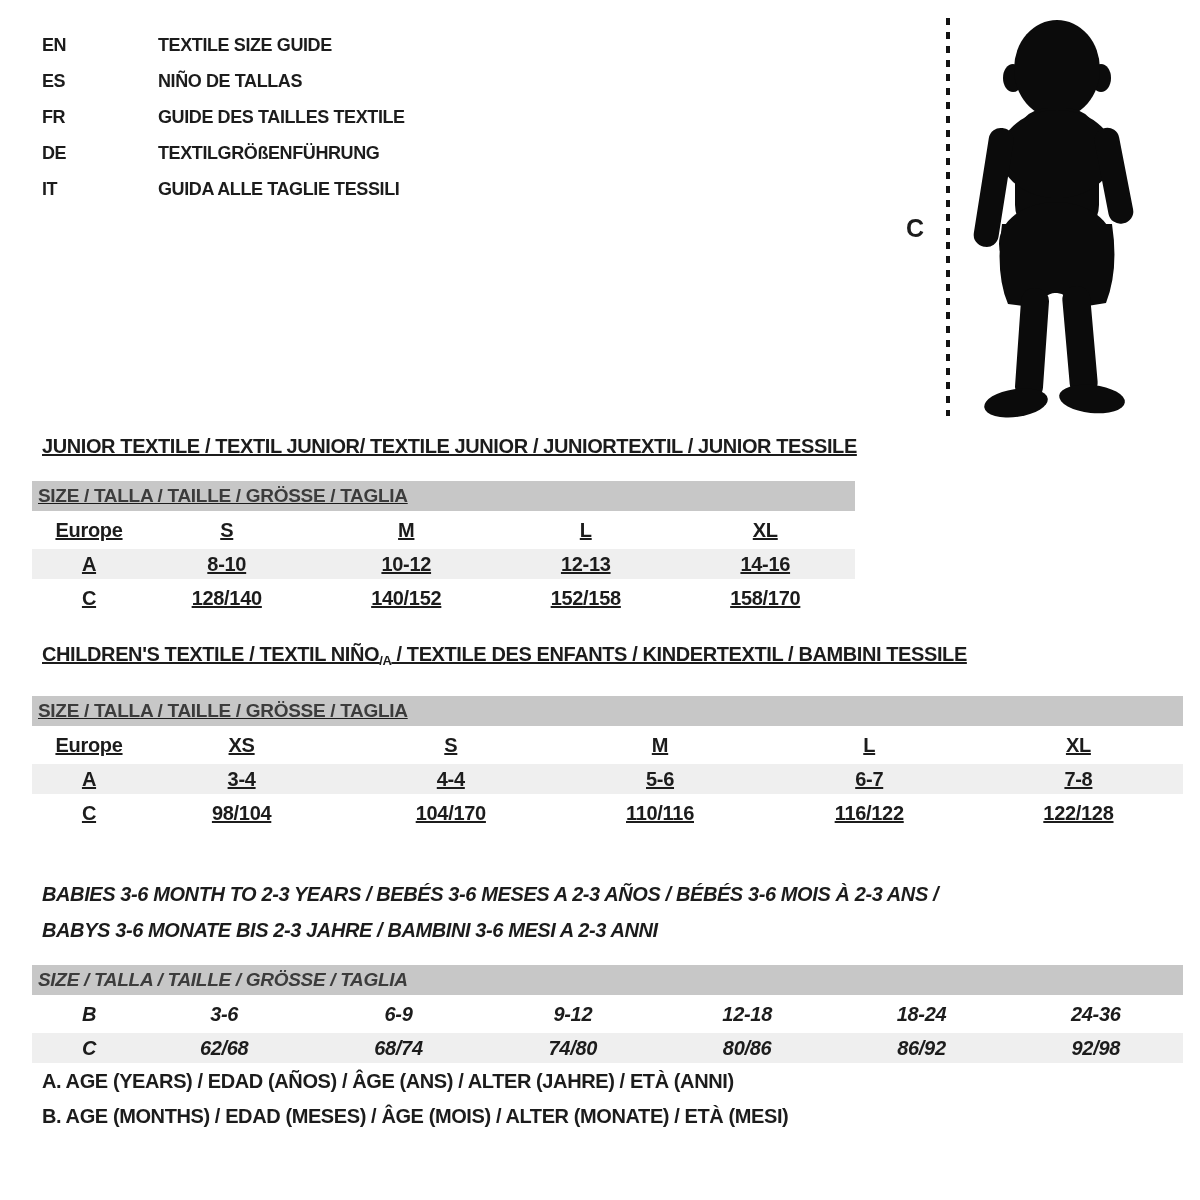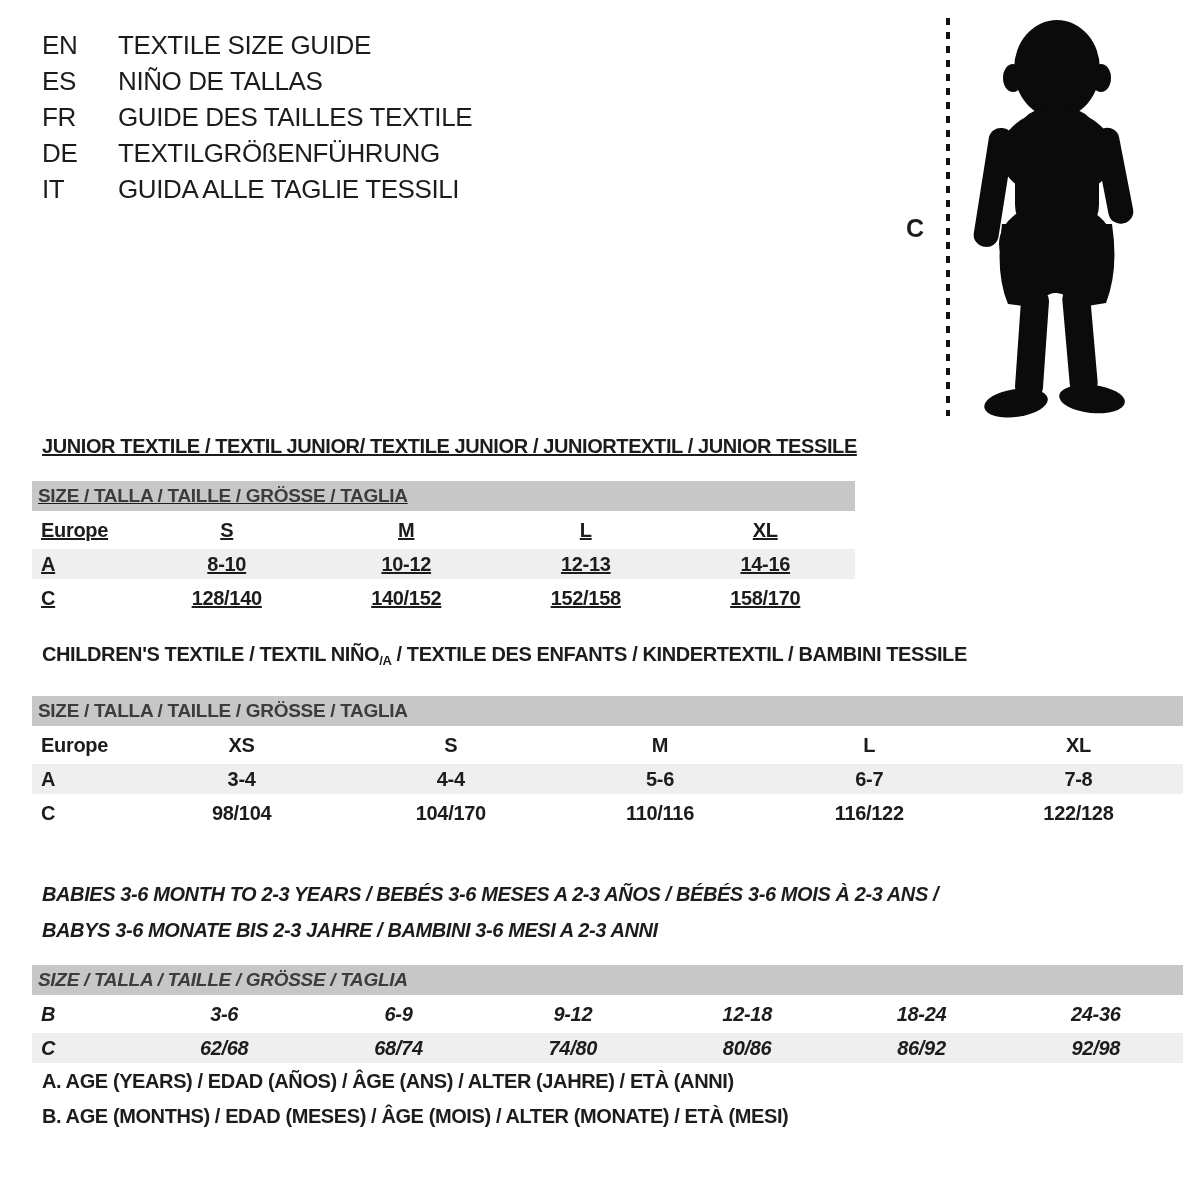--- a/index.html
+++ b/index.html
@@ -18,23 +18,24 @@
   }
   
   .lang-block {
     position: absolute;
     left: 42px; top: 27px;
   }
   .lang-row {
     display: flex;
     height: 36px;
     line-height: 36px;
-    font-size: 26px;
-    font-weight: normal;
+    font-size: 18px;
+    font-weight: bold;
     letter-spacing: -0.4px;
+    gap: 40px;
   }
   .lang-code { width: 76px; }
   
   .figure-block { position: absolute; left: 0; top: 0; }
   .measure-line {
     position: absolute;
     left: 946px; top: 18px;
     width: 4px; height: 398px;
     background: repeating-linear-gradient(to bottom, #121212 0 7px, transparent 7px 14px);
   }
@@ -46,21 +47,21 @@
   .silhouette {
     position: absolute;
     left: 962px; top: 12px;
   }
   
   .section {
     position: absolute;
     left: 32px;
   }
   .section-junior   { top: 428px; width: 823px; text-decoration: underline; }
-  .section-children { top: 636px; width: 1151px; }
+  .section-children { top: 636px; width: 1151px; text-decoration: underline; }
   .section-babies   { top: 876px; width: 1151px; font-style: italic; }
   .stitle {
     line-height: 36px;
     font-size: 20px;
     font-weight: bold;
     letter-spacing: -0.4px;
     padding-left: 10px;
     white-space: nowrap;
   }
   .stitle sub { font-size: 13px; vertical-align: -4px; font-weight: bold; }
@@ -81,21 +82,21 @@
     margin-top: 4px;
     height: 30px;
     line-height: 30px;
     font-size: 20px;
     font-weight: bold;
     letter-spacing: -0.3px;
   }
   .trow.shaded { background: #efefef; }
   .tlabel {
     width: 105px;
-    text-align: left;
+    text-align: center;
     padding-left: 9px;
     box-sizing: border-box;
   }
   .tcell {
     flex: 1 1 0;
     text-align: center;
   }
   
   .legend-block {
     position: absolute;

